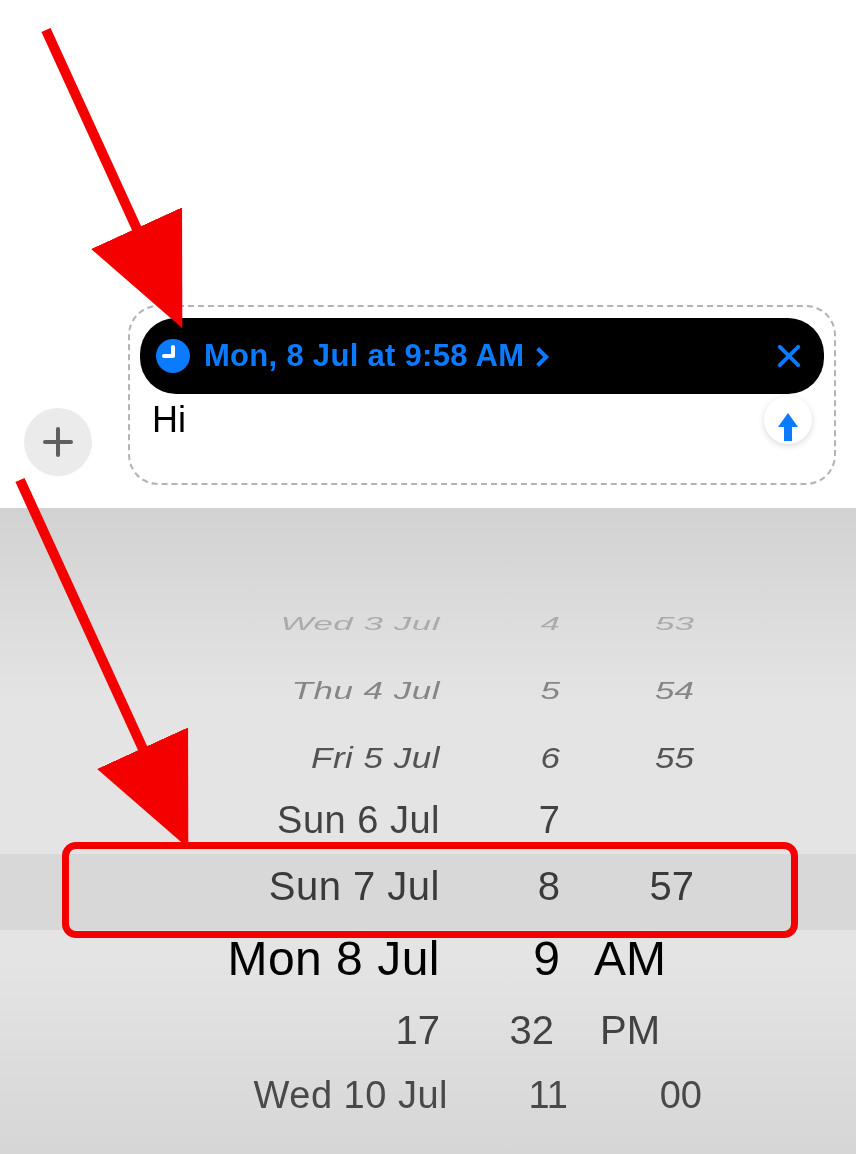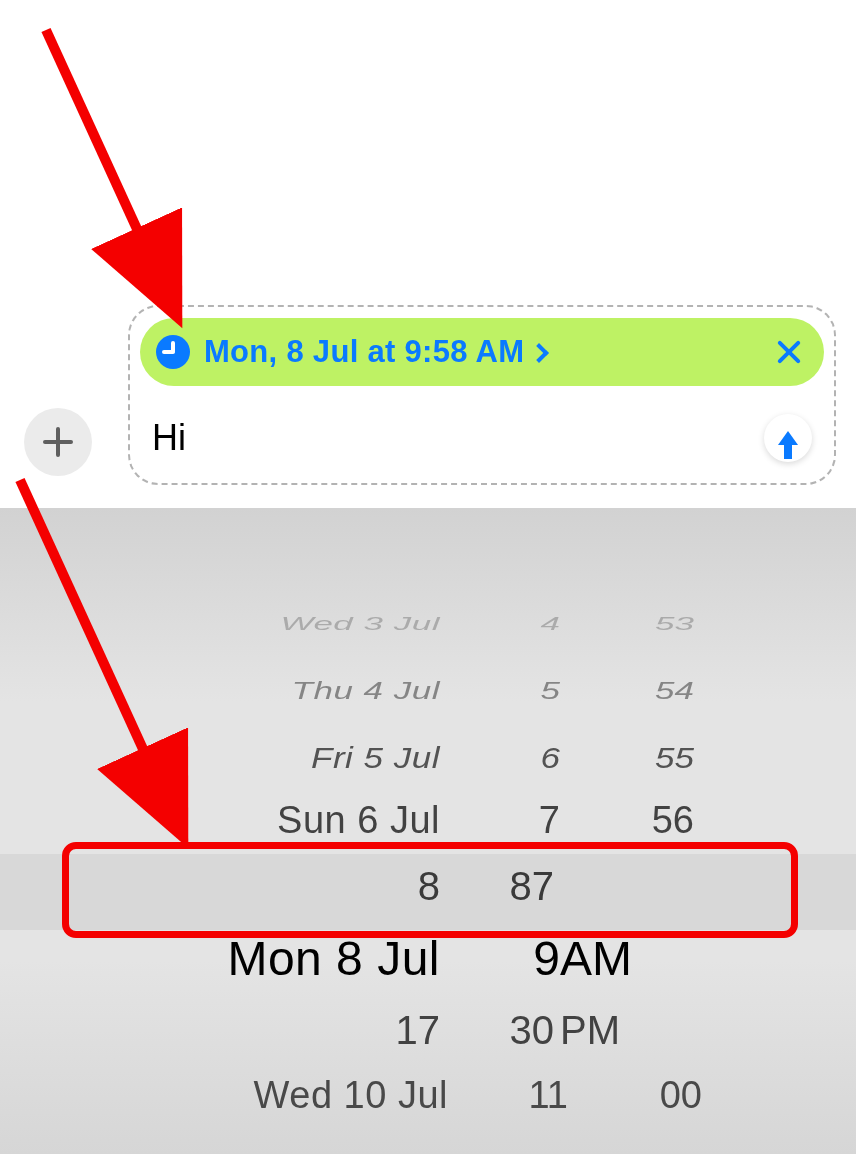--- a/index.html
+++ b/index.html
@@ -9,54 +9,54 @@
   .upper { position: absolute; top: 0; left: 0; width: 856px; height: 508px; background: #fff; }
 
   .lower { position: absolute; top: 508px; left: 0; width: 856px; height: 646px;
            background: linear-gradient(180deg, #d2d2d2 0%, #e4e4e4 30%, #e4e4e4 70%, #d6d6d6 100%); }
 
   
   .compose-box { position: absolute; left: 128px; top: 305px; width: 708px; height: 180px;
                  border: 2px dashed #b3b3b3; border-radius: 30px; background: #fff; }
 
   
-  .schedule-pill { position: absolute; left: 140px; top: 318px; width: 684px; height: 68px;
-                   background: #bef264; border-radius: 36px; display: flex; align-items: center;
+  .schedule-pill { position: absolute; left: 140px; top: 318px; width: 684px; height: 76px;
+                   background: #000000; border-radius: 36px; display: flex; align-items: center;
                    padding: 0 16px; }
   .clock-icon { width: 34px; height: 34px; border-radius: 50%; background: #0a7aff; position: relative; flex: 0 0 auto; }
   .clock-icon::before { content: ""; position: absolute; left: 15px; top: 6px; width: 4px; height: 12px; background: #fff; border-radius: 2px; }
   .clock-icon::after { content: ""; position: absolute; left: 6px; top: 15px; width: 13px; height: 4px; background: #fff; border-radius: 2px; }
   .schedule-label { margin-left: 14px; font-size: 31px; font-weight: 600; letter-spacing: 0.3px; color: #0a7aff; }
   .chevron { margin-left: 8px; width: 14px; height: 14px; border-top: 4px solid #0a7aff; border-right: 4px solid #0a7aff; transform: rotate(45deg); margin-top: 2px; }
   .pill-spacer { flex: 1; }
   .close-x { width: 30px; height: 30px; position: relative; margin-right: 4px; }
   .close-x::before, .close-x::after { content: ""; position: absolute; left: 13px; top: 0; width: 4px; height: 30px; background: #0a7aff; border-radius: 2px; }
   .close-x::before { transform: rotate(45deg); }
   .close-x::after  { transform: rotate(-45deg); }
 
-  .input-row { position: absolute; left: 152px; top: 408px; width: 660px; height: 60px; display: flex; align-items: center; }
+  .input-row { position: absolute; left: 152px; top: 390px; width: 660px; height: 60px; display: flex; align-items: center; }
   .input-text { font-size: 36px; color: #000; flex: 1; font-weight: 400; }
   .send-btn { width: 48px; height: 48px; border-radius: 50%; background: #fff; box-shadow: 0 2px 6px rgba(0,0,0,0.15); display: flex; align-items: center; justify-content: center; }
   
   .arrow-up2 { width: 0; height: 0; border-left: 10px solid transparent; border-right: 10px solid transparent; border-bottom: 14px solid #0a7aff; position: relative; }
   .arrow-up2::after { content: ""; position: absolute; left: -4px; top: 12px; width: 8px; height: 16px; background: #0a7aff; }
 
   .plus-btn { position: absolute; left: 24px; top: 408px; width: 68px; height: 68px; border-radius: 50%; background: #ebebeb; display: flex; align-items: center; justify-content: center; }
   .plus-sign { position: relative; width: 30px; height: 30px; }
   .plus-sign::before, .plus-sign::after { content: ""; position: absolute; background: #5f5f5f; border-radius: 2px; }
   .plus-sign::before { left: 13px; top: 0; width: 4px; height: 30px; }
   .plus-sign::after  { left: 0; top: 13px; width: 30px; height: 4px; }
 
   
   .picker { position: absolute; left: 0; top: 600px; width: 856px; }
   .pick-row { display: grid; grid-template-columns: 350px 120px 140px 120px; align-items: center; height: 63px; font-size: 35px; color: #3a3a3a; padding-left: 90px; font-weight: 400; }
   .pick-row .date { text-align: right; letter-spacing: 0.5px; }
   .pick-row .hour { text-align: right; }
   .pick-row .minute { text-align: right; padding-right: 6px; }
-  .pick-row .ampm { text-align: left; }
+  .pick-row .ampm { text-align: center; }
 
   .r0 { transform: scaleY(0.55) translateY(-16px); font-style: italic; opacity: 0.3; }
   .r0 .date { font-style: italic; }
   .r1 { transform: scaleY(0.7) translateY(-6px); font-style: italic; opacity: 0.55; }
   .r2 { transform: scaleY(0.85); opacity: 0.85; font-style: italic; }
   .r3 { font-size: 38px; opacity: 0.95; }
   .r4 { font-size: 40px; opacity: 1; height: 68px; }
   .sel { font-size: 48px; color: #000; font-weight: 500; height: 76px; }
   .r6 { font-size: 40px; opacity: 0.95; height: 68px; }
   .r7 { font-size: 38px; opacity: 0.9; margin-left: 8px; }
@@ -117,36 +117,36 @@
     </div>
     <div class="pick-row r2">
       <span class="date">Fri 5 Jul</span>
       <span class="hour">6</span>
       <span class="minute">55</span>
       <span class="ampm"></span>
     </div>
     <div class="pick-row r3">
       <span class="date">Sun 6 Jul</span>
       <span class="hour">7</span>
-      <span class="minute">56</span>
       <span class="ampm"></span>
     </div>
     <div class="pick-row r4">
+      <span class="date">Sun 7 Jul</span>
       <span class="hour">8</span>
-      <span class="minute">87</span>
+      <span class="minute">57</span>
       <span class="ampm"></span>
     </div>
     <div class="pick-row sel">
       <span class="date">Mon 8 Jul</span>
       <span class="hour">9</span>
       <span class="ampm">AM</span>
     </div>
     <div class="pick-row r6">
       <span class="hour">17</span>
-      <span class="minute">30</span>
+      <span class="minute">32</span>
       <span class="ampm">PM</span>
     </div>
     <div class="pick-row r7">
       <span class="date">Wed 10 Jul</span>
       <span class="hour">11</span>
       <span class="minute">00</span>
       <span class="ampm"></span>
     </div>
     <div class="pick-row r8">
       <span class="date">Thu 11 Jul</span>

